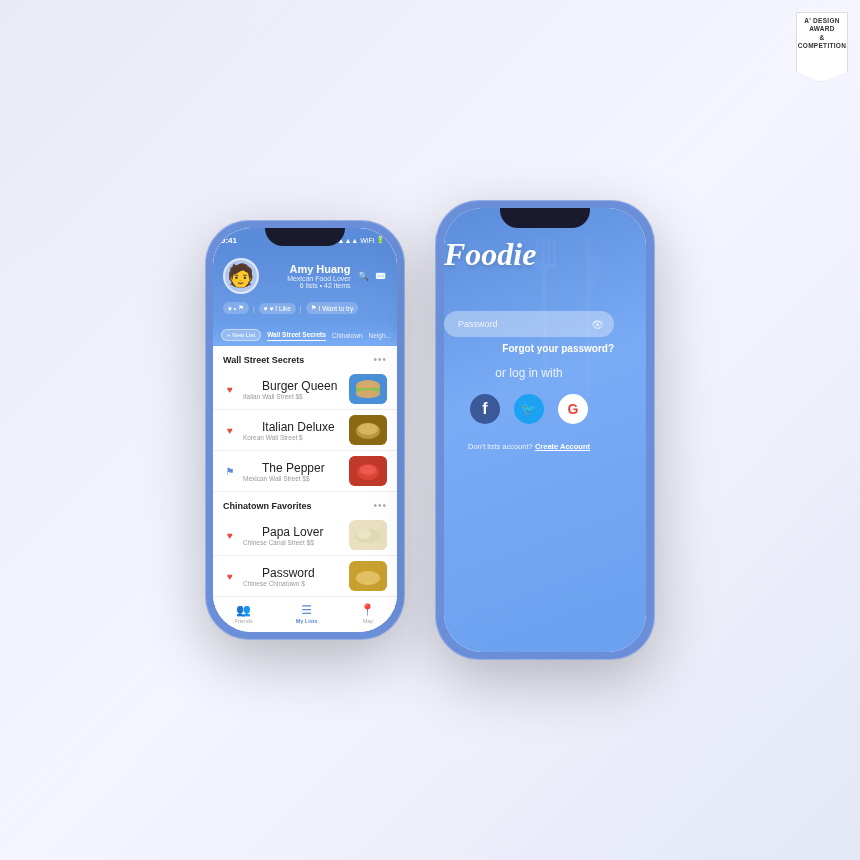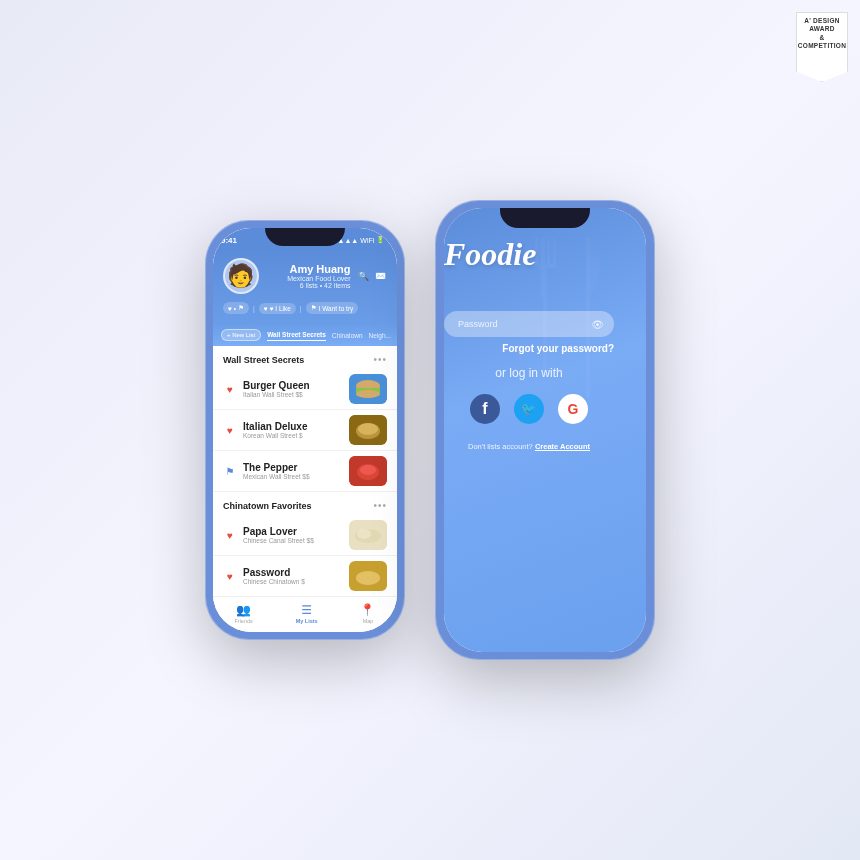--- a/index.html
+++ b/index.html
@@ -280,26 +280,27 @@
       justify-content: center;
     }
     .heart-red { color: #e74c3c; font-size: 10px; }
     .flag-blue { color: #5b8cda; font-size: 10px; }
 
     .rest-info {
       flex: 1;
       min-width: 0;
     }
     .rest-name {
-      font-size: 10px;
-      font-weight: 700;
+      font-size: 12px;
+      font-weight: 400;
       color: #222;
       white-space: nowrap;
       overflow: hidden;
       text-overflow: ellipsis;
+      margin-left: 19px;
     }
     .rest-sub {
       font-size: 6.5px;
       color: #999;
     }
 
     .rest-img {
       width: 38px;
       height: 30px;
       border-radius: 6px;

